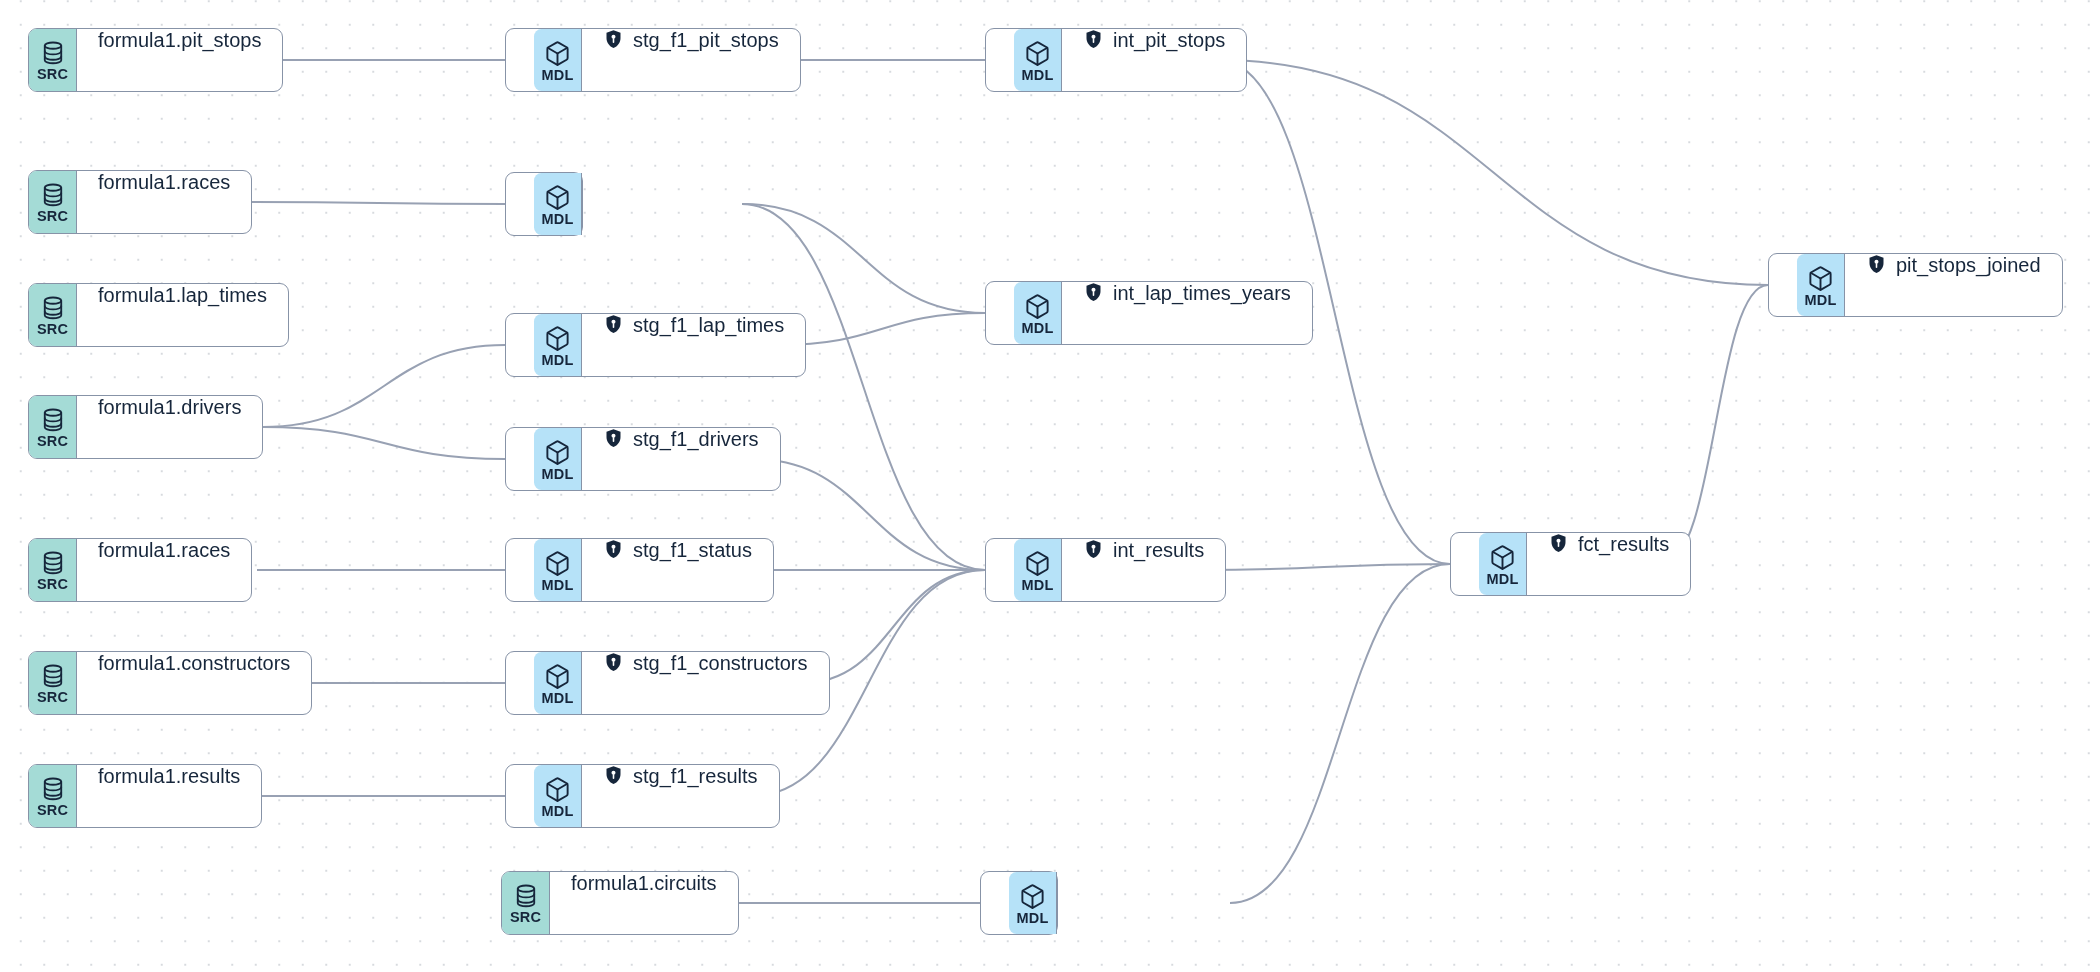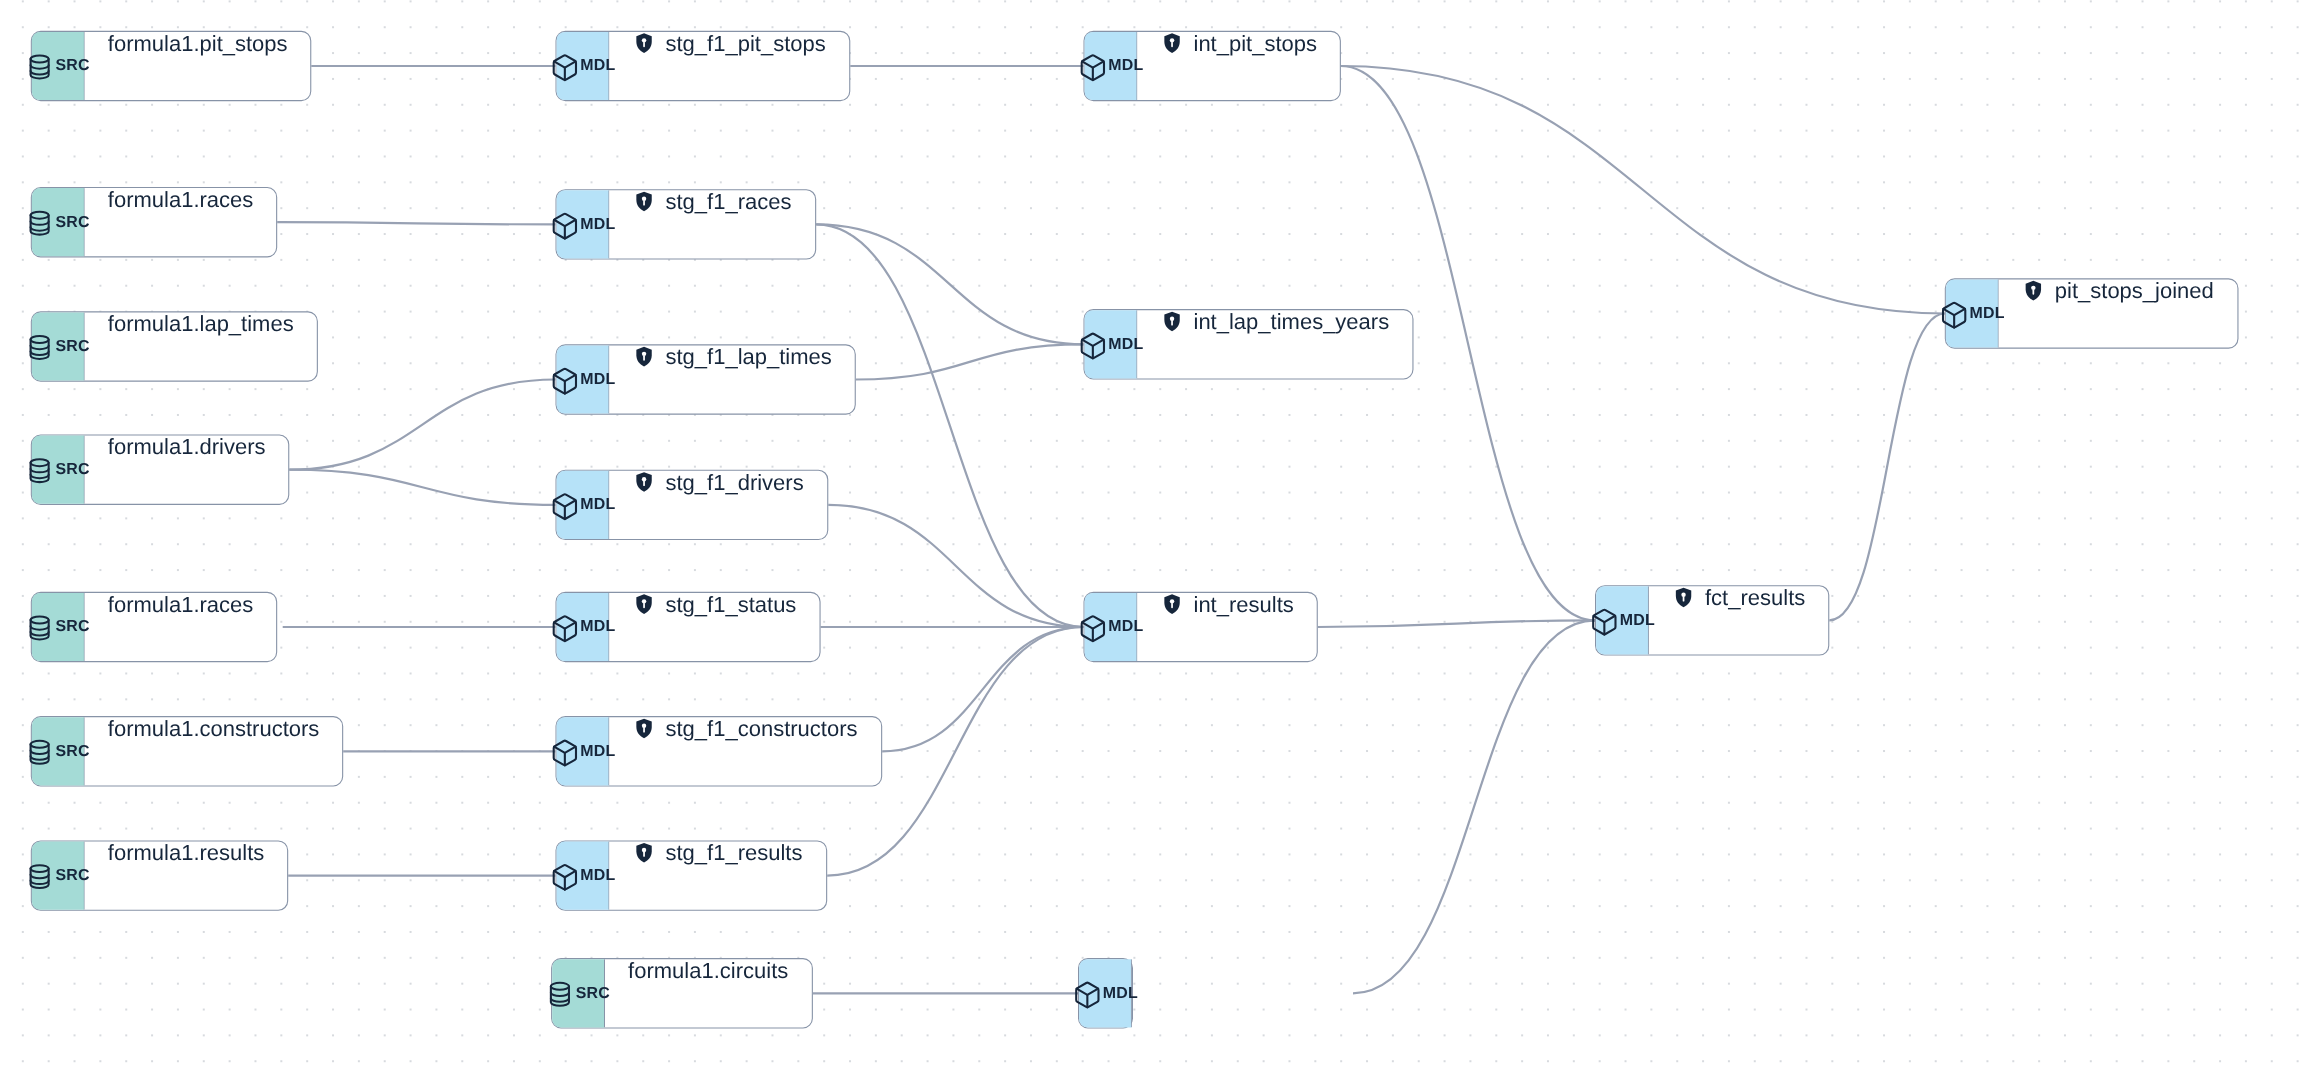--- a/index.html
+++ b/index.html
@@ -12,26 +12,26 @@
     background-position:9px 13px;
   }
   #edges-svg{position:absolute;left:0;top:0;z-index:1;}
   #nodes-layer{position:absolute;left:0;top:0;width:100%;height:100%;z-index:2;}
   .node{
     position:absolute;display:flex;align-items:stretch;height:64px;
     background:#ffffff;border:1.6px solid #8793a7;border-radius:9px;
     box-sizing:border-box;cursor:pointer;
   }
   .node .badge{
-    width:47px;flex:0 0 47px;display:flex;flex-direction:row;
+    width:47px;flex:0 0 47px;display:flex;flex-direction:column;
     align-items:center;justify-content:center;gap:1px;
     border-right:1.6px solid #8793a7;border-radius:7.5px 0 0 7.5px;
   }
   .node.source .badge{background:#a4dbd6;}
-  .node.model  .badge{background:#b6e2f8;}
+  .node.model  .badge{background:#b6e2f8;margin-left:28px;}
   .badge .blabel{font-size:14.5px;font-weight:600;color:#16263b;line-height:1;letter-spacing:.2px;}
   .badge .bicon{display:flex;margin-top:2px;}
   .node .body{
     display:flex;align-items:flex-start;gap:9px;padding:0 21px;
     white-space:nowrap;
   }
   .node .nlabel{font-size:20px;color:#16263b;}
   .shield{display:flex;flex:0 0 auto;}
   .edge{stroke:#98a1b3;stroke-width:2;fill:none;}
 </style>
@@ -143,30 +143,20 @@
         <div class="badge">
           <span class="bicon">
             <svg width="27" height="27" viewBox="0 0 24 24" fill="none" stroke="#16263b" stroke-width="1.7" stroke-linecap="round" stroke-linejoin="round">
               <path d="M21 16V8a1.8 1.8 0 0 0-.9-1.56l-7.2-4.1a1.8 1.8 0 0 0-1.8 0l-7.2 4.1A1.8 1.8 0 0 0 3 8v8a1.8 1.8 0 0 0 .9 1.56l7.2 4.1a1.8 1.8 0 0 0 1.8 0l7.2-4.1A1.8 1.8 0 0 0 21 16z"></path>
               <polyline points="3.3 6.9 12 12 20.7 6.9"></polyline>
               <line x1="12" y1="22.2" x2="12" y2="12"></line>
             </svg>
           </span>
           <span class="blabel">MDL</span>
         </div>
-        <div class="body">
-          <span class="shield">
-            <svg width="21" height="21" viewBox="0 0 24 24">
-              <path fill="#16263b" d="M12 1.5l8 2.9v5.8c0 5.2-3.2 9.5-8 11.6-4.8-2.1-8-6.4-8-11.6V4.4L12 1.5z"></path>
-              <circle cx="12" cy="8.8" r="2.3" fill="#ffffff"></circle>
-              <rect x="11.1" y="10.3" width="1.8" height="5.6" rx="0.9" fill="#ffffff"></rect>
-            </svg>
-          </span>
-          <span class="nlabel">stg_f1_races</span>
-        </div>
       </div>
       <div class="node source" style="left: 28px; top: 283px;">
         <div class="badge">
           <span class="bicon">
             <svg width="26" height="26" viewBox="0 0 24 24" fill="none" stroke="#16263b" stroke-width="1.7" stroke-linecap="round">
               <ellipse cx="12" cy="5.2" rx="7.6" ry="2.9"></ellipse>
               <path d="M4.4 5.2v13.4c0 1.6 3.4 2.9 7.6 2.9s7.6-1.3 7.6-2.9V5.2"></path>
               <path d="M4.4 10.4c0 1.6 3.4 2.9 7.6 2.9s7.6-1.3 7.6-2.9"></path>
               <path d="M4.4 15.3c0 1.6 3.4 2.9 7.6 2.9s7.6-1.3 7.6-2.9"></path>
             </svg>

